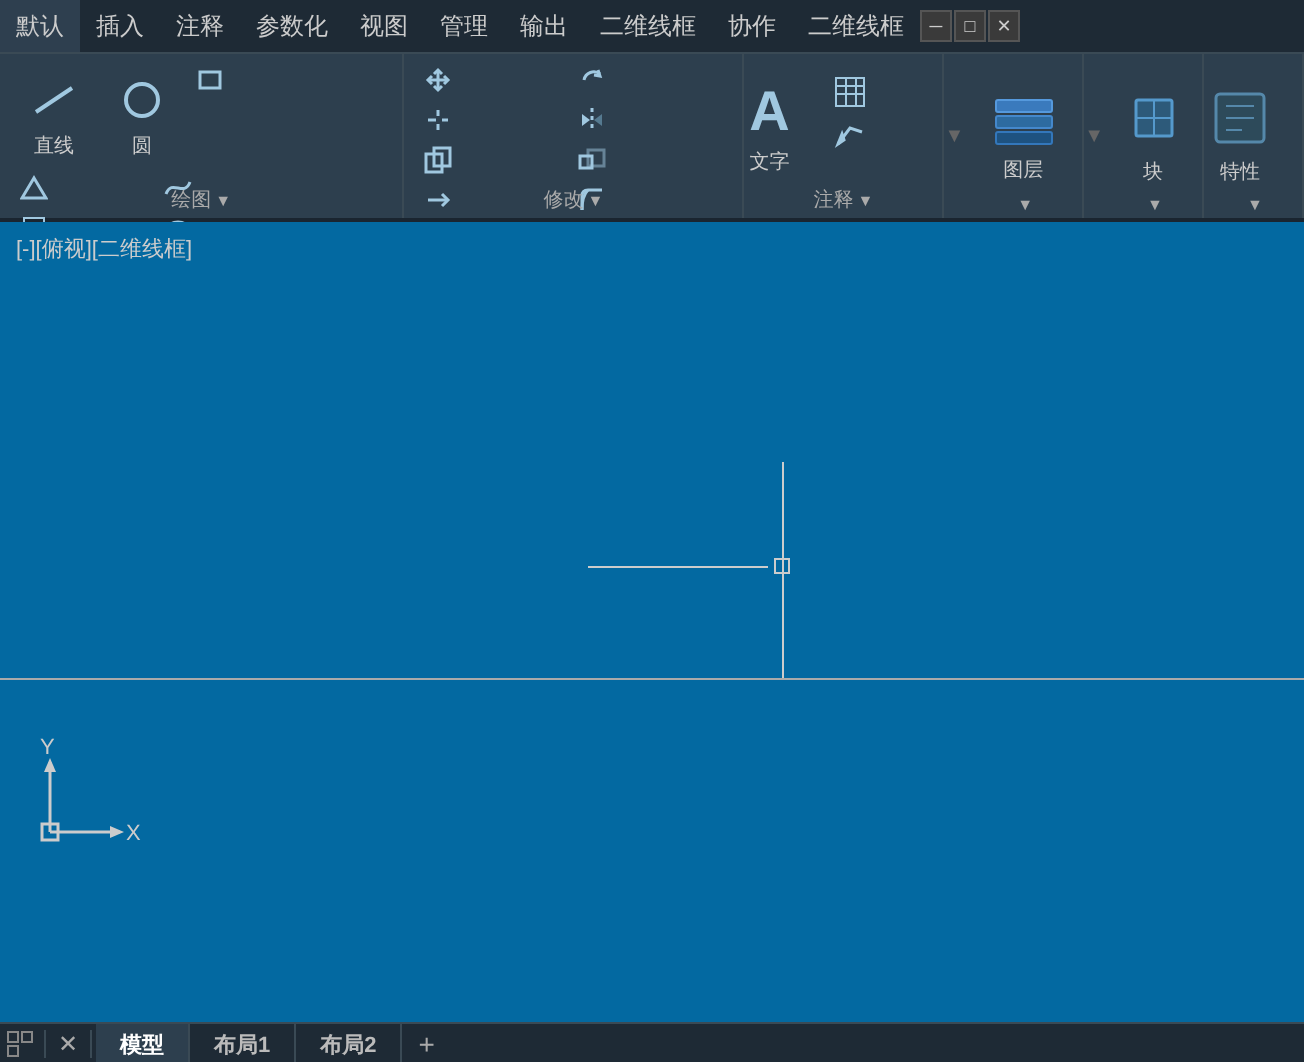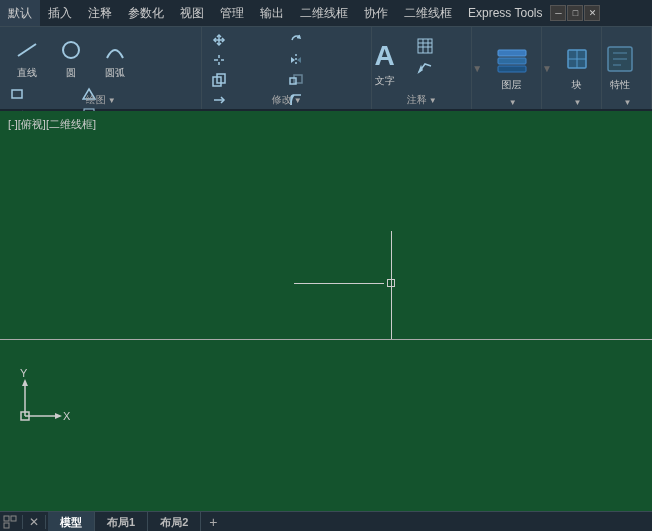--- a/index.html
+++ b/index.html
@@ -256,21 +256,20 @@
   <div class="menu-item active">默认</div>
   <div class="menu-item">插入</div>
   <div class="menu-item">注释</div>
   <div class="menu-item">参数化</div>
   <div class="menu-item">视图</div>
   <div class="menu-item">管理</div>
   <div class="menu-item">输出</div>
   <div class="menu-item">二维线框</div>
   <div class="menu-item">协作</div>
   <div class="menu-item">二维线框</div>
-  <div class="menu-item">Express Tools</div>
   <div class="title-btns">
     <div class="title-btn">─</div>
     <div class="title-btn">□</div>
     <div class="title-btn">✕</div>
   </div>
 </div>
 
 <div id="ribbon">
 
   <div id="ribbon-content">
@@ -286,28 +285,20 @@
           </div>
           <span>直线</span>
         </div>
         <div class="ribbon-btn">
           <div class="icon-area">
             <svg class="tool-svg" viewBox="0 0 24 24" fill="none" stroke="#a0c8e0" stroke-width="2">
               <circle cx="12" cy="12" r="8"></circle>
             </svg>
           </div>
           <span>圆</span>
-        </div>
-        <div class="ribbon-btn">
-          <div class="icon-area">
-            <svg class="tool-svg" viewBox="0 0 24 24" fill="none" stroke="#a0c8e0" stroke-width="2">
-              <path d="M4 20 Q12 4 20 20"></path>
-            </svg>
-          </div>
-          <span>圆弧</span>
         </div>
 
         <div class="ribbon-btn-small">
           <div class="icon-sm">
             <svg width="14" height="14" viewBox="0 0 14 14" fill="none" stroke="#a0c8e0" stroke-width="1.5">
               <rect x="2" y="3" width="10" height="8"></rect>
             </svg>
           </div>
           <span style="font-size:9px; color:#bbb"></span>
         </div>
@@ -575,21 +566,21 @@
       <div class="ribbon-group-label">
         <span style="font-size:9px;"> </span>
         <span class="arrow">▼</span>
       </div>
     </div>
 
   </div>
 </div>
 
 <div id="main-area">
-  <div id="viewport" style="flex:1; position:relative; background:#14532d; overflow:hidden;">
+  <div id="viewport" style="flex:1; position:relative; background:#0369a1; overflow:hidden;">
     <span id="viewport-label">[-][俯视][二维线框]</span>
 
     <div id="h-line" style="top: 57%; left:0; right:0;"></div>
 
     <div style="position:absolute; top:calc(43% - 0.5px); left:calc(52% - 45px); width:90px; height:1px; background:#ccc;"></div>
 
     <div style="position:absolute; left:calc(60% - 0.5px); top:calc(30%); height:calc(27%); width:1px; background:#ccc;"></div>
 
     <div style="position:absolute; left:calc(60% - 4px); top:calc(43% - 4px); width:8px; height:8px; border:1px solid #ccc; background:transparent;"></div>
 

